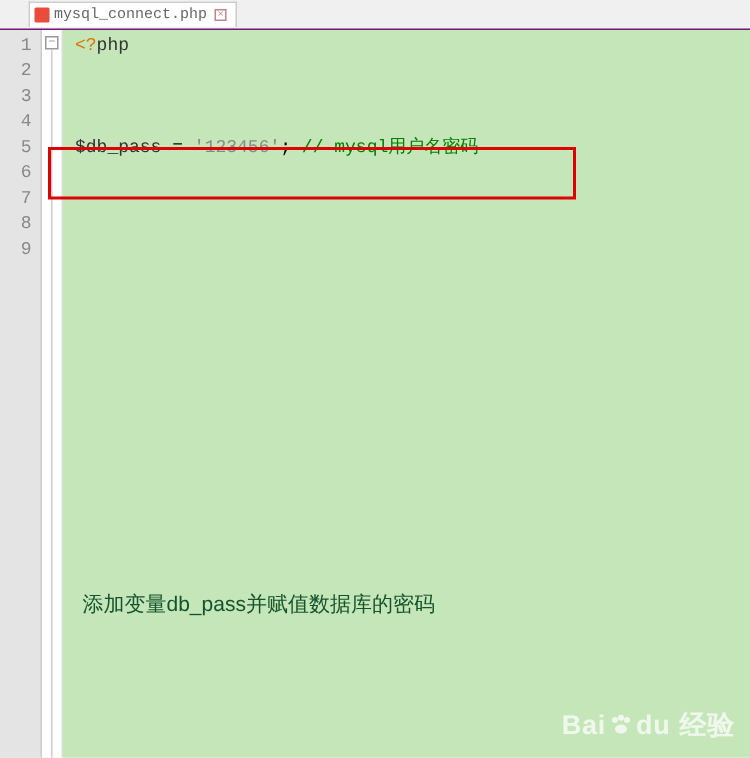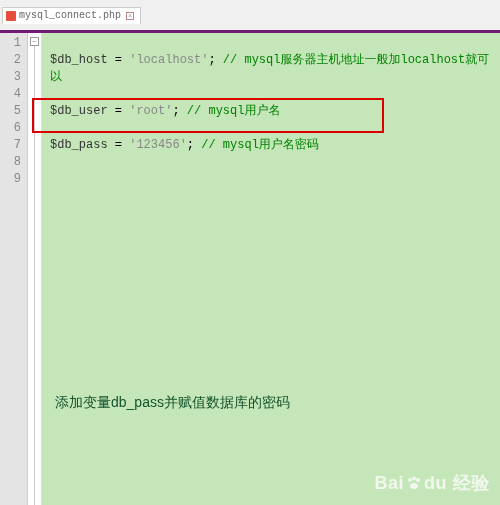--- a/index.html
+++ b/index.html
@@ -6,26 +6,26 @@
     body {
       width: 500px;
       height: 505px;
       font-family: Consolas, "Courier New", monospace;
       font-size: 12px;
       background: #fff;
       position: relative;
       overflow: hidden;
     }
     .tabbar {
-      height: 33px;
+      height: 20px;
       background: #f0f0f0;
-      border-bottom: 3px solid #701a75;
+      border-bottom: 1px solid #701a75;
       display: flex;
       align-items: center;
-      padding-left: 2px;
+      padding-left: 19px;
     }
     .tab {
       display: flex;
       align-items: center;
       gap: 3px;
       background: #fff;
       border: 1px solid #ccc;
       border-bottom: none;
       padding: 1px 6px 1px 3px;
       font-size: 10px;
@@ -163,24 +163,23 @@
     <div>6</div>
     <div>7</div>
     <div>8</div>
     <div>9</div>
   </div>
   <div class="foldcol">
     <div class="fold-box">−</div>
     <div class="fold-line"></div>
   </div>
   <div class="code">
-    <div>&nbsp;</div>
-    <div><span class="tk-var">$db_host</span><span> = </span><span class="tk-str">'localhost'</span><span>;  </span><span class="tk-comment">// mysql服务器主机地址一般加localhost就可以</span></div>
-    <div>&nbsp;</div>
-    <div><span class="tk-var">$db_user</span><span> = </span><span class="tk-str">'root'</span><span>;            </span><span class="tk-comment">// mysql用户名</span></div>
+    <div><span class="tk-tag">&lt;?</span><span class="tk-var">php</span></div>
+    <div>&nbsp;</div>
+    <div>&nbsp;</div>
     <div>&nbsp;</div>
     <div><span class="tk-var">$db_pass</span><span> = </span><span class="tk-str">'123456'</span><span>;           </span><span class="tk-comment">// mysql用户名密码</span></div>
     <div>&nbsp;</div>
     <div>&nbsp;</div>
   </div>
 </div>
 
 <div class="highlight-box" id="hl" style="top: 98px; left: 32px; width: 352px; height: 35px;"></div>
 
 <div class="annotation" id="anno" style="top: 394px; left: 55px;">添加变量db_pass并赋值数据库的密码</div>

